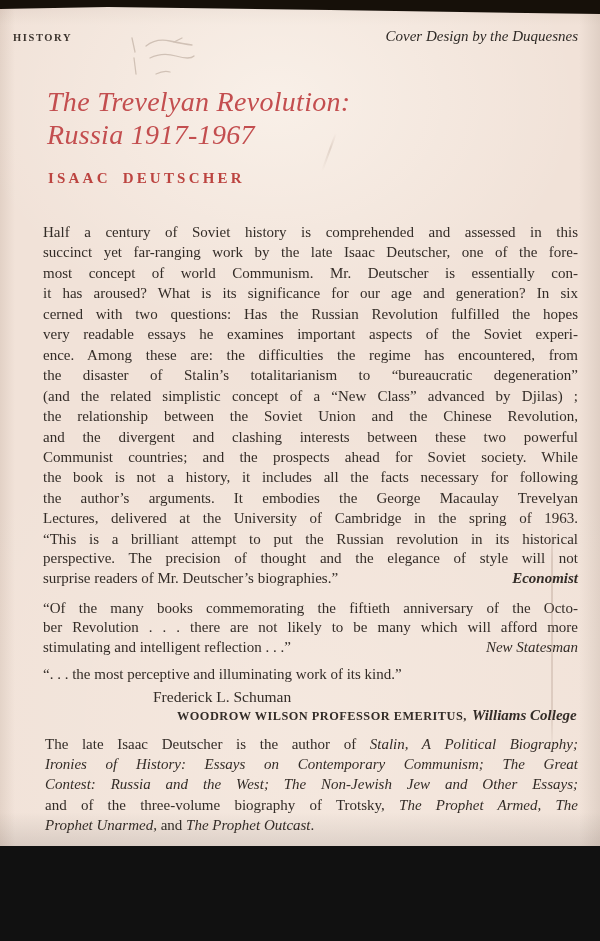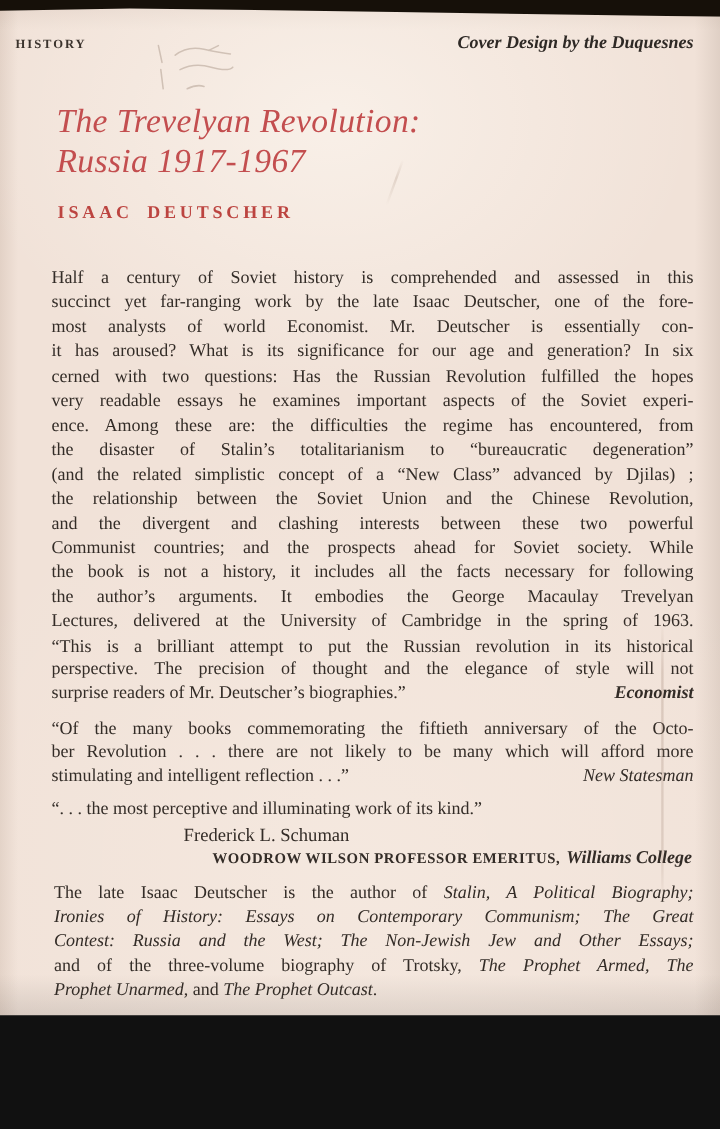--- a/index.html
+++ b/index.html
@@ -30,21 +30,21 @@
     clip-path:polygon(0 0,100% 0,100% 14px,55% 10px,18% 7px,0 9px);
   }
   .header-row{
     position:absolute;top:28px;left:13px;right:22px;
     display:flex;justify-content:space-between;align-items:baseline;
   }
   .category{
     font-size:10.5px;font-weight:700;letter-spacing:1.6px;color:#3b332d;
   }
   .credit{
-    font-size:15px;font-weight:700;font-style:italic;color:#2e2925;
+    font-size:15px;font-weight:400;font-style:italic;color:#2e2925;
   }
   .title-block{position:absolute;left:47px;top:85px;}
   .title-line{
     font-style:italic;font-size:28px;line-height:33px;color:var(--title-red);
     letter-spacing:.3px;
   }
   .author{
     position:absolute;left:48px;top:170px;
     font-size:15px;font-weight:700;letter-spacing:3.2px;word-spacing:5px;
     color:var(--accent-red);
@@ -124,21 +124,21 @@
   <div class="title-block">
     <div class="title-line">The Trevelyan Revolution:</div>
     <div class="title-line">Russia 1917-1967</div>
   </div>
 
   <div class="author">ISAAC DEUTSCHER</div>
 
   <div class="synopsis">
       <div class="tline">Half a century of Soviet history is comprehended and assessed in this</div>
       <div class="tline">succinct yet far-ranging work by the late Isaac Deutscher, one of the fore-</div>
-      <div class="tline">most analysts of world Economist. Mr. Deutscher is essentially con-</div>
+      <div class="tline">most concept of world Communism. Mr. Deutscher is essentially con-</div>
       <div class="tline">it has aroused? What is its significance for our age and generation? In six</div>
       <div class="tline">cerned with two questions: Has the Russian Revolution fulfilled the hopes</div>
       <div class="tline">very readable essays he examines important aspects of the Soviet experi-</div>
       <div class="tline">ence. Among these are: the difficulties the regime has encountered, from</div>
       <div class="tline">the disaster of Stalin’s totalitarianism to “bureaucratic degeneration”</div>
       <div class="tline">(and the related simplistic concept of a “New Class” advanced by Djilas) ;</div>
       <div class="tline">the relationship between the Soviet Union and the Chinese Revolution,</div>
       <div class="tline">and the divergent and clashing interests between these two powerful</div>
       <div class="tline">Communist countries; and the prospects ahead for Soviet society. While</div>
       <div class="tline">the book is not a history, it includes all the facts necessary for following</div>

